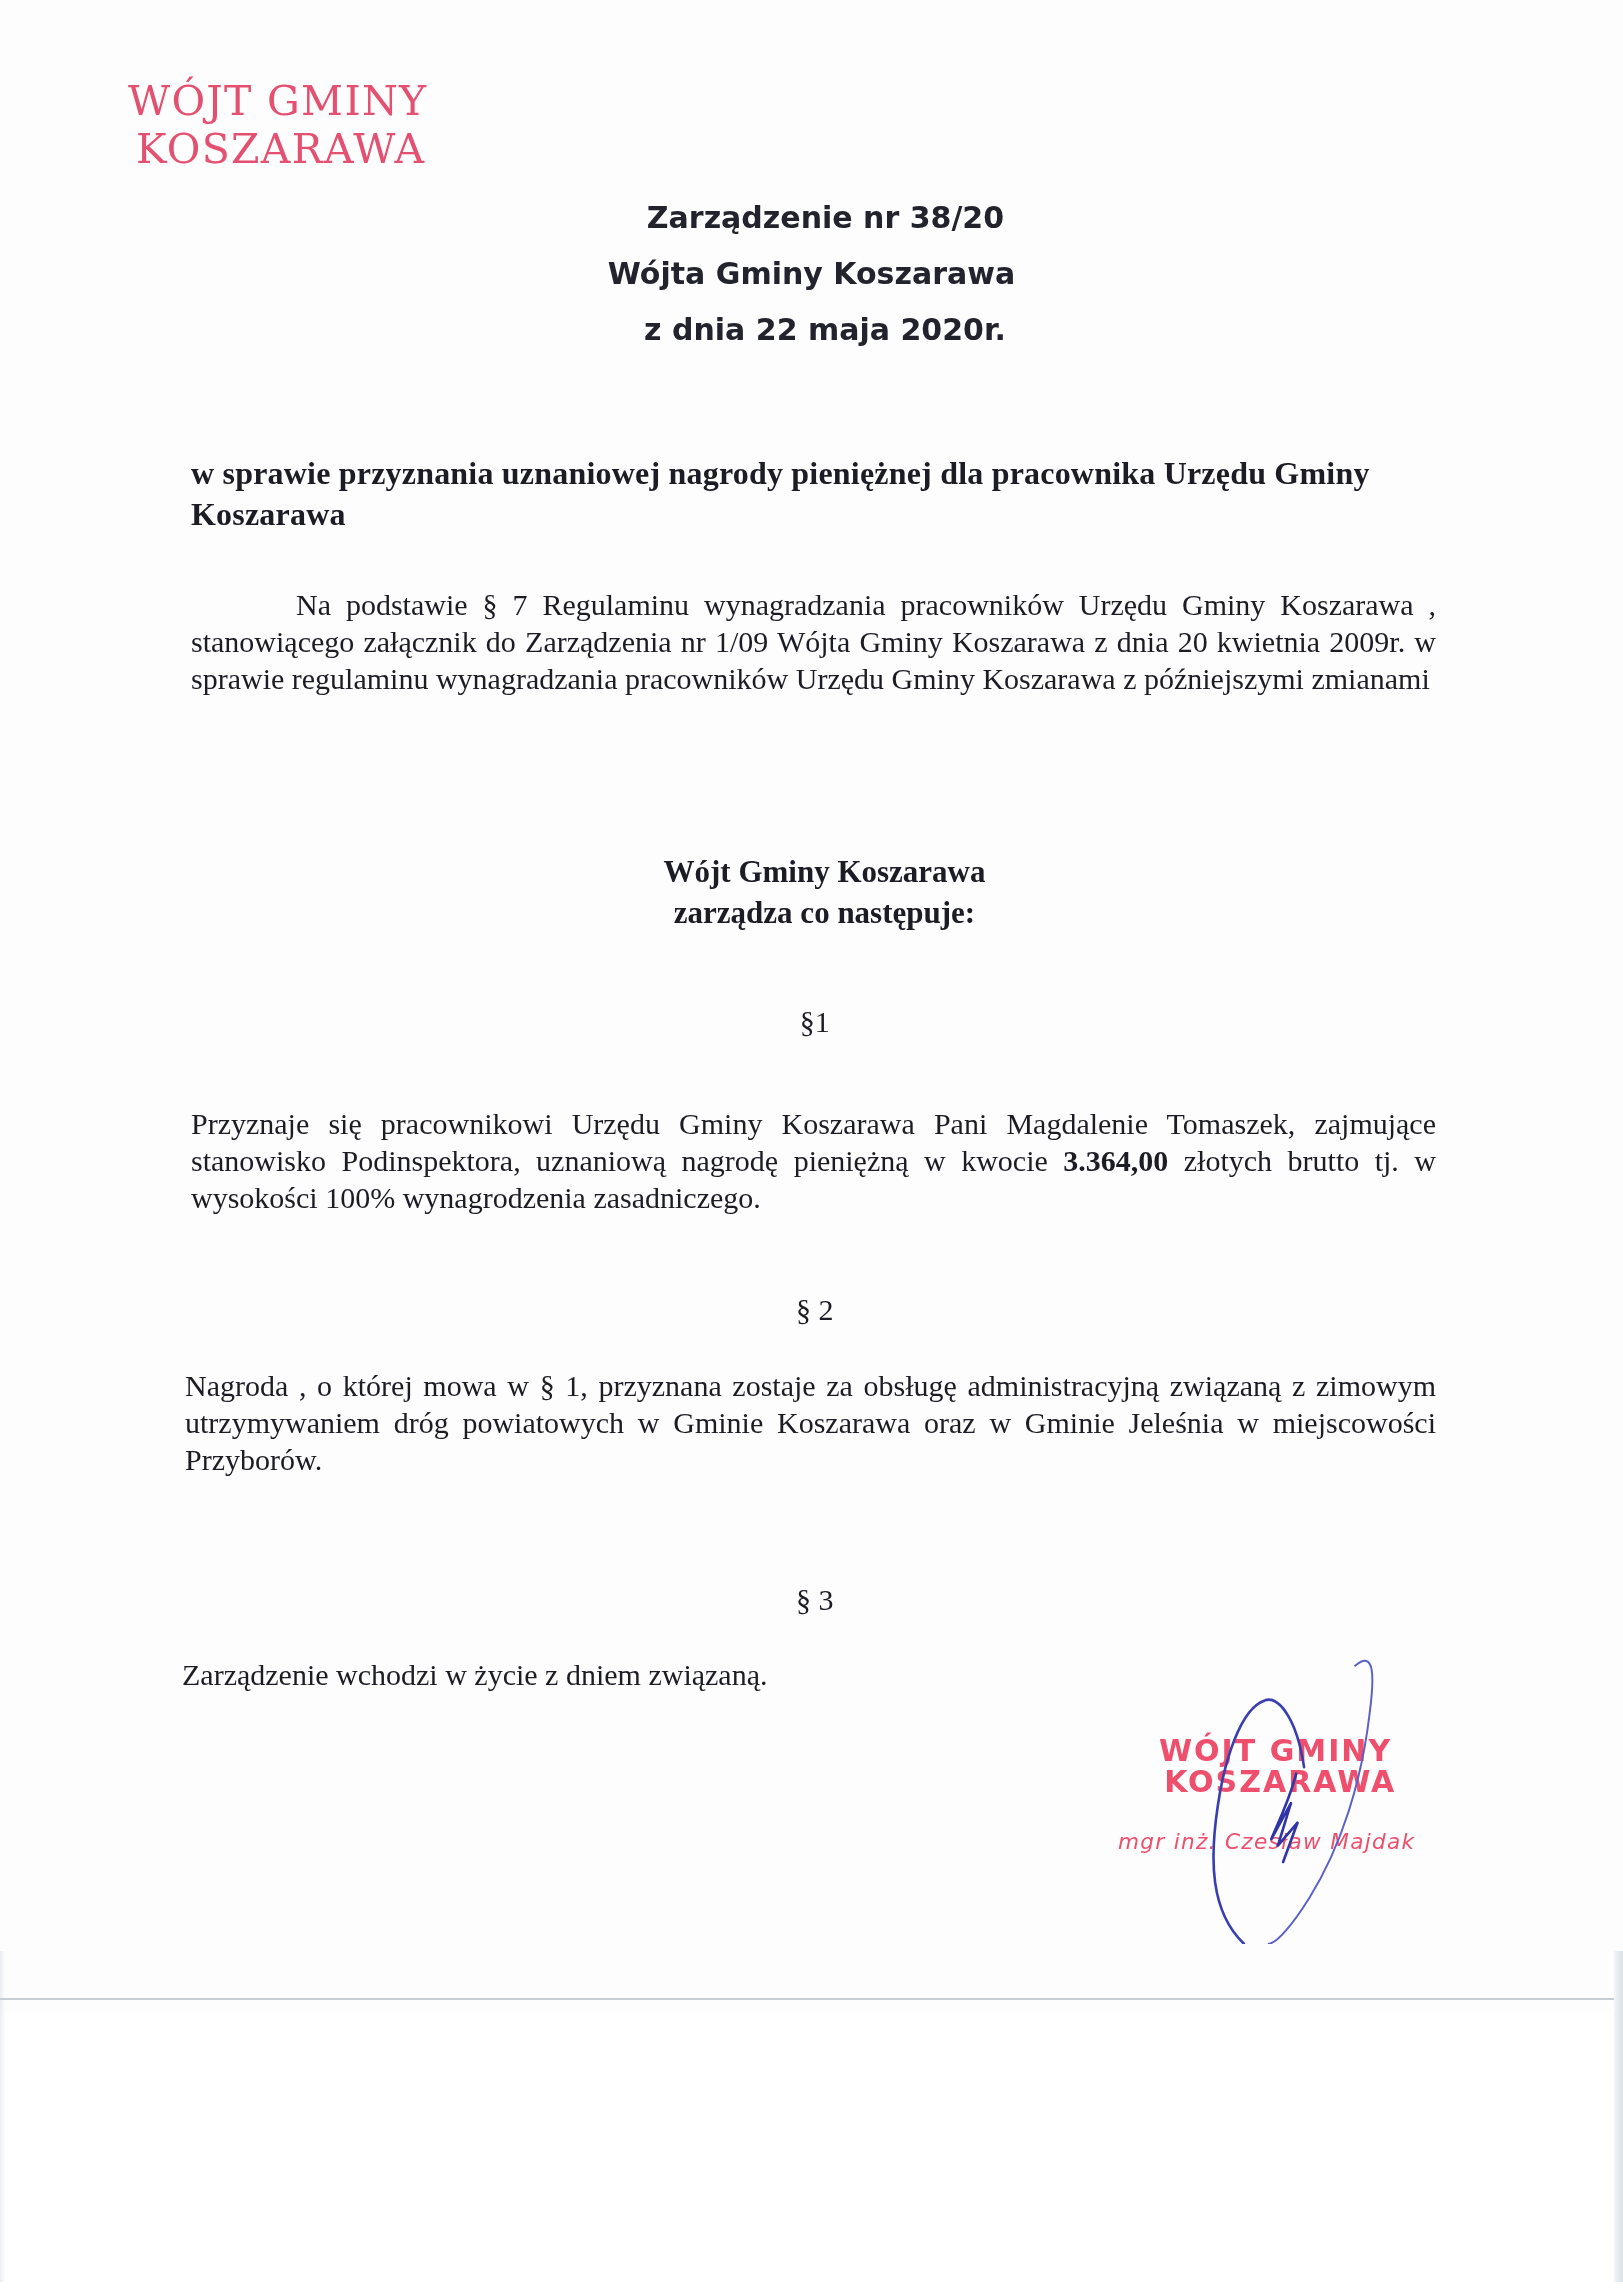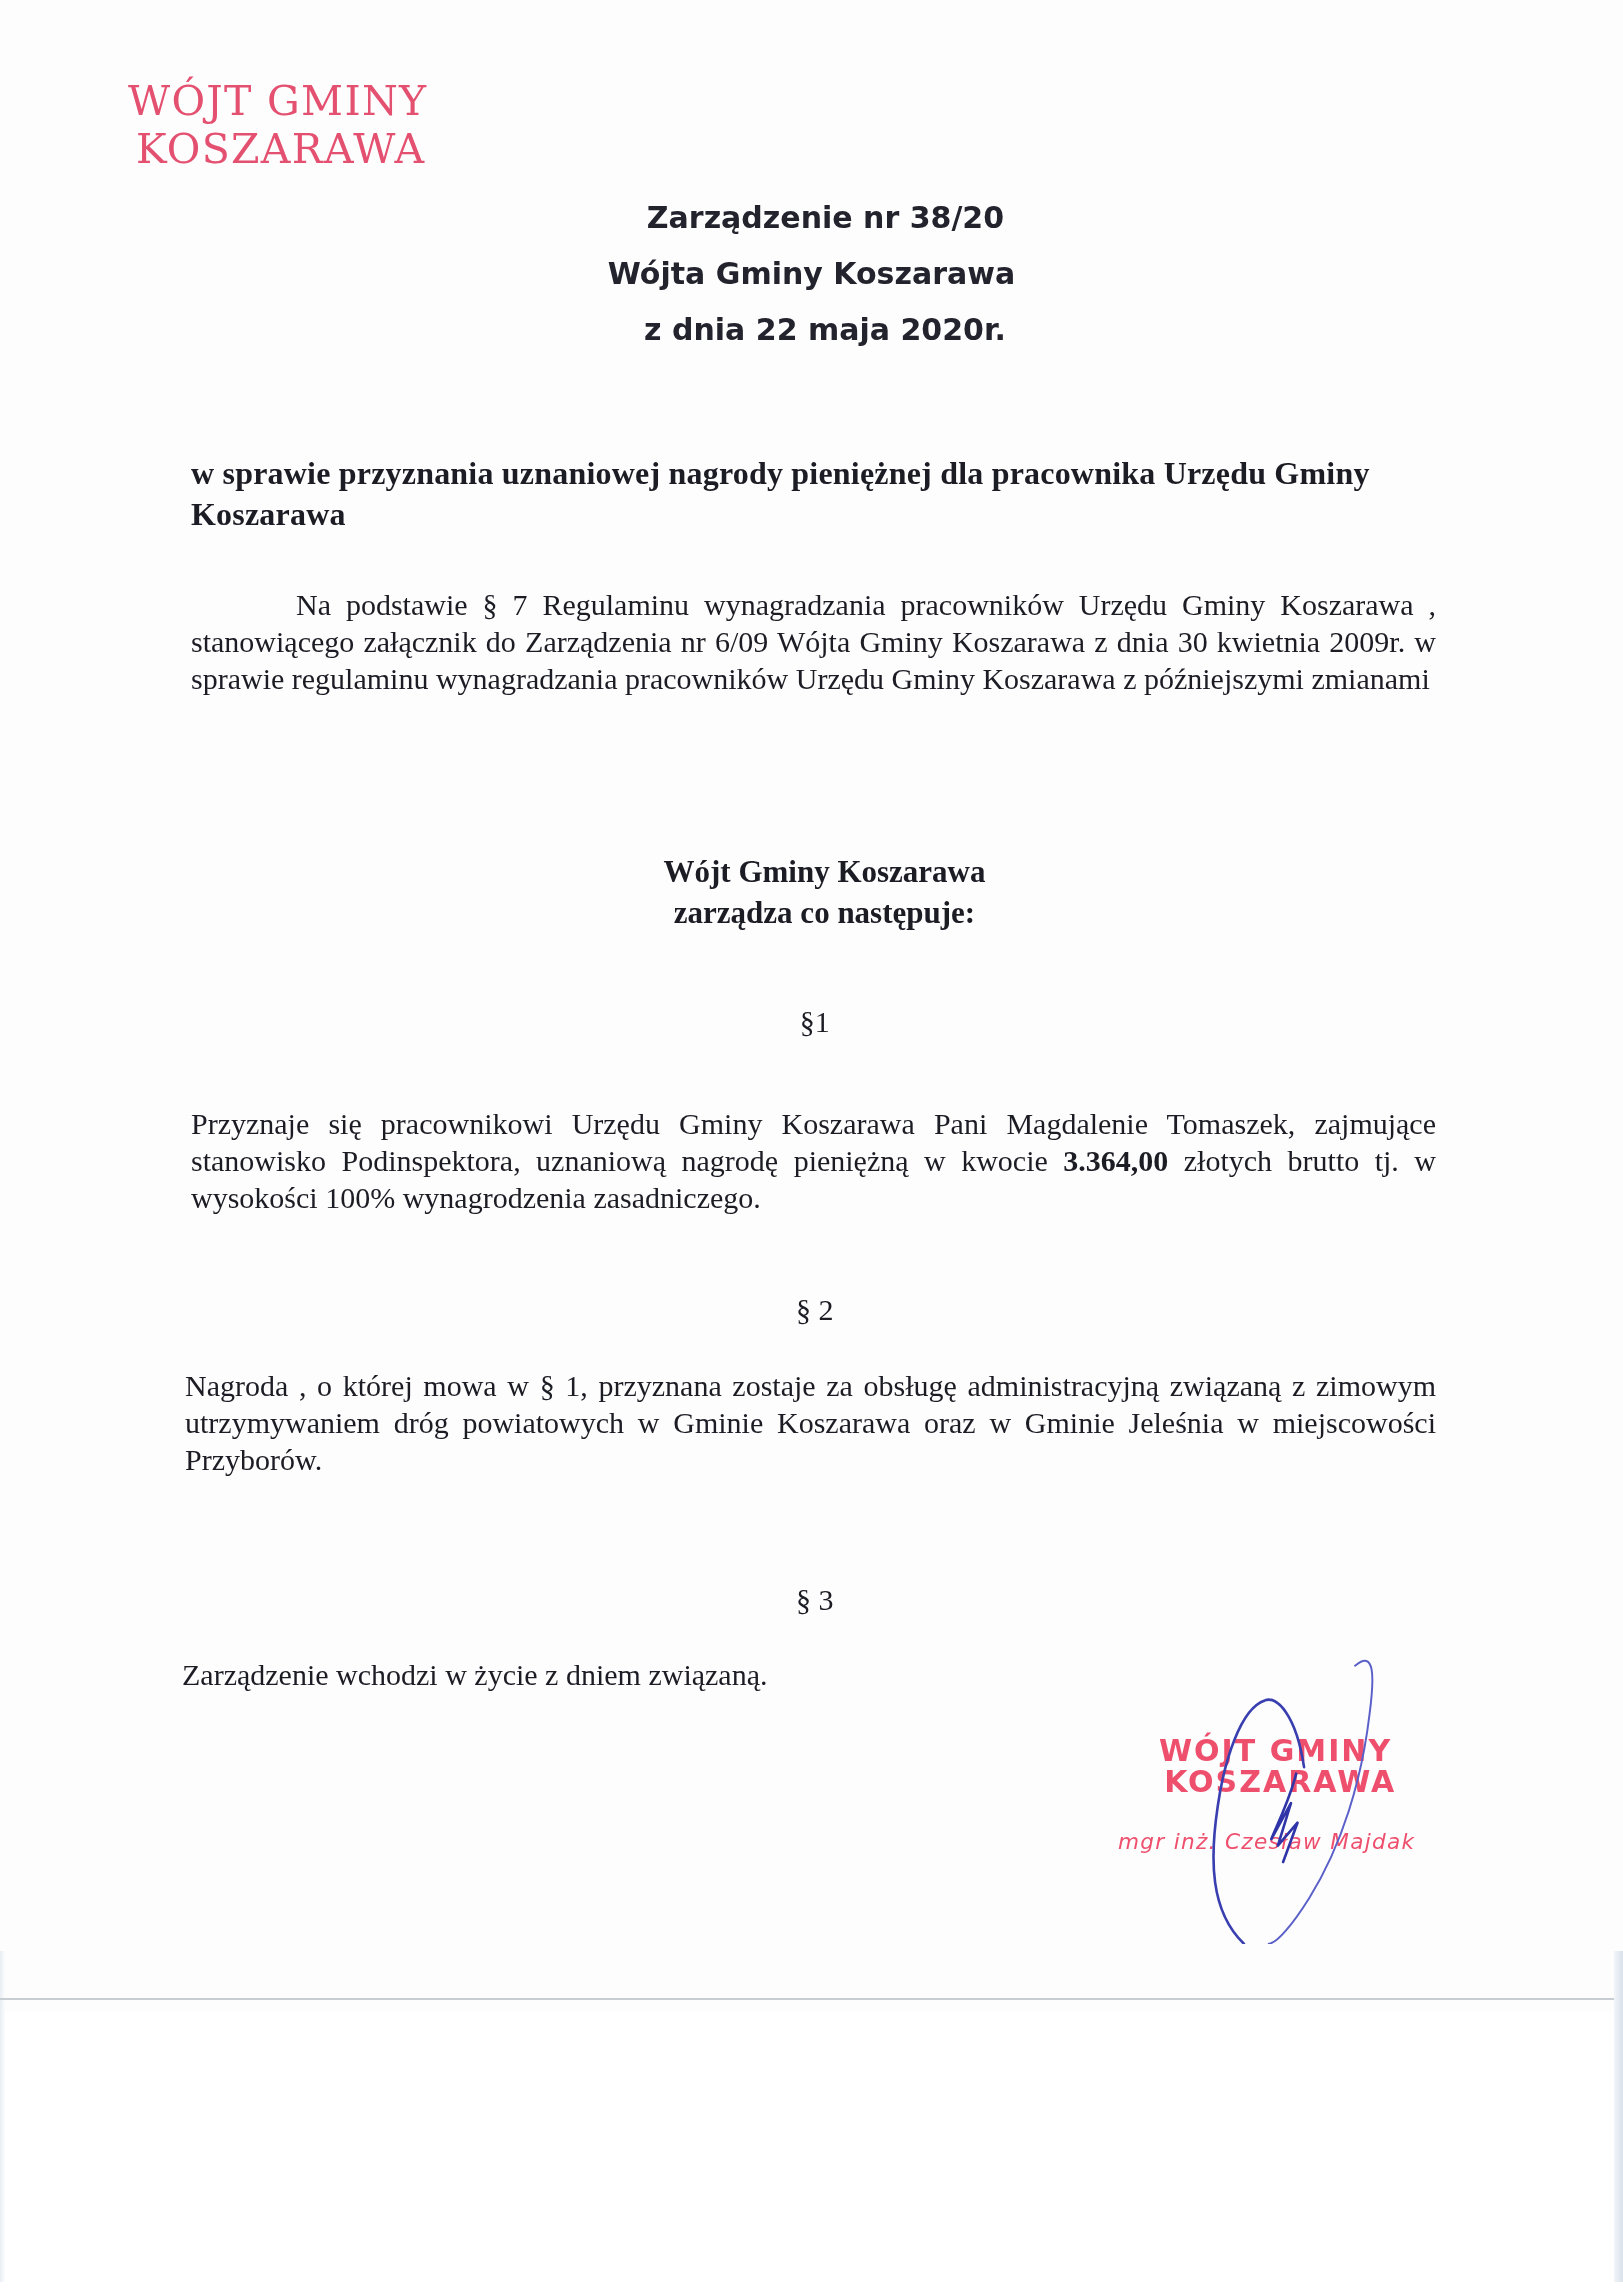--- a/index.html
+++ b/index.html
@@ -64,21 +64,21 @@
   </div>
 
   <div class="title">
     <div class="t1">Zarządzenie nr 38/20</div>
     <div class="t2">Wójta Gminy Koszarawa</div>
     <div class="t3">z dnia  22 maja 2020r.</div>
   </div>
 
   <div class="subject">w sprawie przyznania uznaniowej nagrody pieniężnej dla pracownika Urzędu Gminy Koszarawa</div>
 
-  <div class="body-text basis">Na podstawie § 7 Regulaminu wynagradzania pracowników Urzędu Gminy Koszarawa , stanowiącego załącznik do Zarządzenia nr 6/09 Wójta Gminy Koszarawa z dnia 30 kwietnia 2009r. w sprawie regulaminu wynagradzania pracowników Urzędu Gminy Koszarawa z późniejszymi zmianami</div>
+  <div class="body-text basis">Na podstawie § 7 Regulaminu wynagradzania pracowników Urzędu Gminy Koszarawa , stanowiącego załącznik do Zarządzenia nr 1/09 Wójta Gminy Koszarawa z dnia 20 kwietnia 2009r. w sprawie regulaminu wynagradzania pracowników Urzędu Gminy Koszarawa z późniejszymi zmianami</div>
 
   <div class="heading2">
     <div>Wójt Gminy Koszarawa</div>
     <div>zarządza co następuje:</div>
   </div>
 
   <div class="section s1">§1</div>
   <div class="body-text para1"><span>Przyznaje się pracownikowi Urzędu Gminy Koszarawa Pani Magdalenie Tomaszek, zajmujące stanowisko Podinspektora, uznaniową  nagrodę pieniężną w kwocie </span><strong>3.364,00</strong><span> złotych brutto tj. w wysokości 100% wynagrodzenia zasadniczego.</span></div>
 
   <div class="section s2">§ 2</div>

